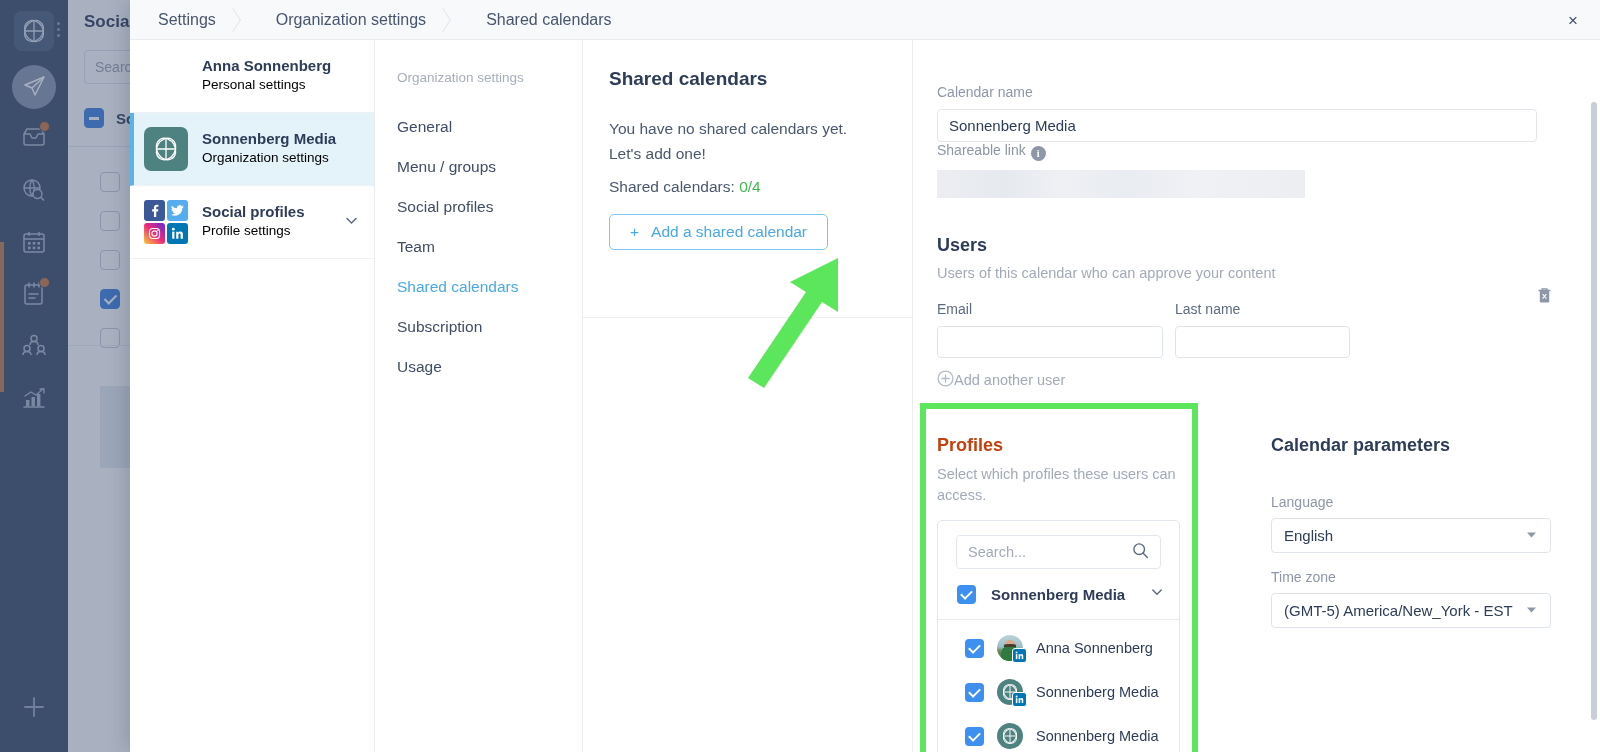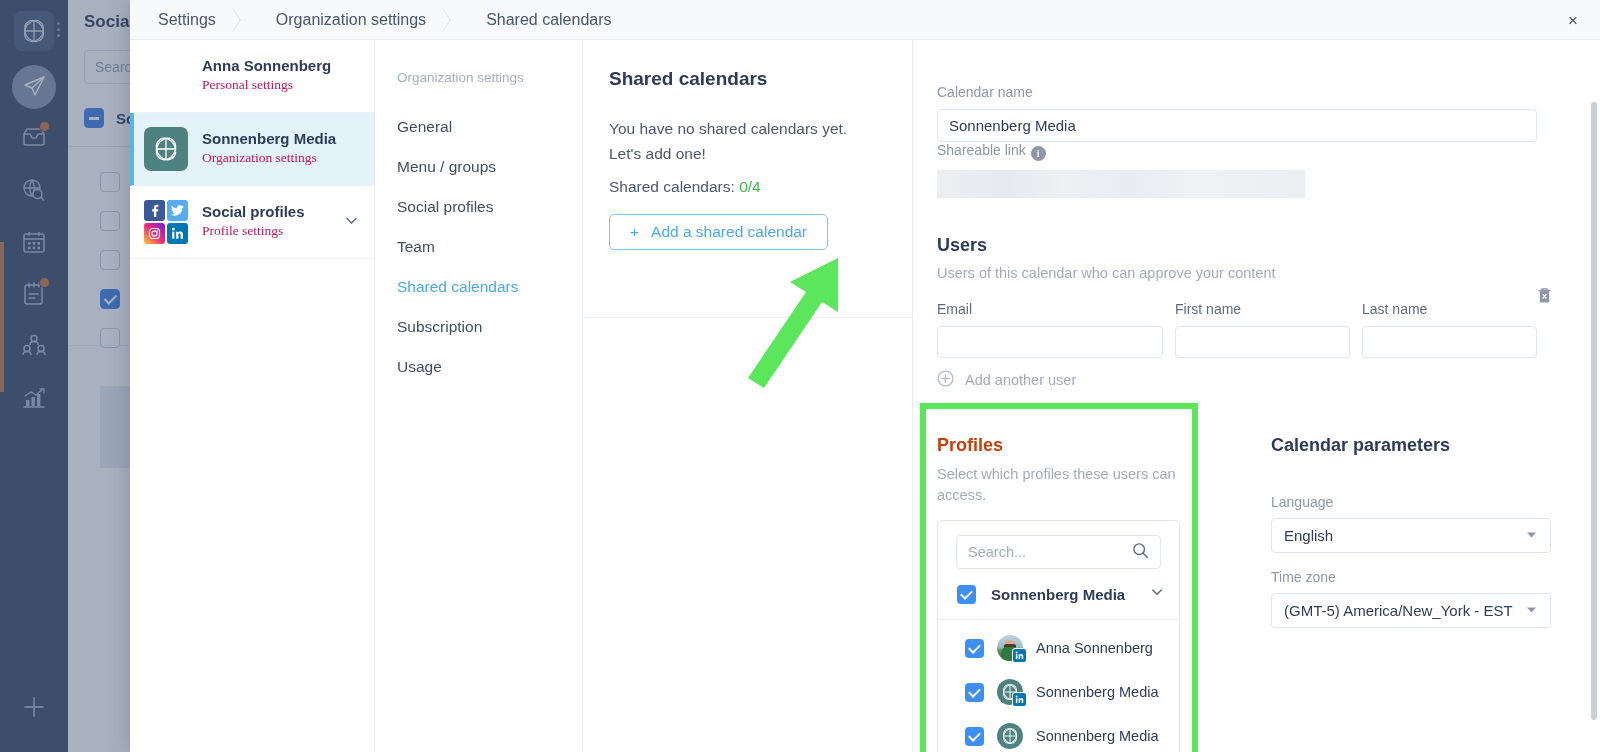--- a/index.html
+++ b/index.html
@@ -162,21 +162,21 @@
     display: flex; align-items: center; gap: 14px;
     padding: 14px 14px;
     border-bottom: 1px solid #eef1f5;
     position: relative;
   }
   .acct.active { background: #e4f2fa; border-left: 4px solid #5bb4e8; padding-left: 10px; }
   .acct-av { width: 44px; height: 44px; border-radius: 50%; flex: none; overflow: hidden; position: relative; }
   .acct-av.square { border-radius: 7px; background: #4e8280; display:flex; align-items:center; justify-content:center; }
   .acct-txt { min-width: 0; }
   .acct-name { font-size: 15px; font-weight: bold; color: #2d3c58; line-height: 1.25; white-space: nowrap; }
-  .acct-sub { font-size: 13.5px; color: #be185d; line-height: 1.4; margin-top: 2px; white-space: nowrap; font-family: Liberation Serif, serif; }
+  .acct-sub { font-size: 13.5px; color: #000000; line-height: 1.4; margin-top: 2px; white-space: nowrap; }
   .acct-chev { margin-left: auto; color: #5c6a82; flex: none; }
   .social-grid {
     width: 44px; height: 44px; flex: none;
     display: grid; grid-template-columns: 21px 21px; grid-template-rows: 21px 21px; gap: 2px;
   }
   .sg { width: 21px; height: 21px; border-radius: 3px; display:flex; align-items:center; justify-content:center; }
 
   
   .col-nav {
     width: 208px; flex: none;
@@ -237,21 +237,21 @@
   }
   .sec-title { font-size: 18px; font-weight: bold; color: #2d3c58; }
   .sec-sub { font-size: 14.5px; color: #a2aab8; margin-top: 9px; }
   .user-row { display: flex; gap: 12px; position: relative; width: 612px; }
   .user-col { }
   .user-col .fld-label { margin-bottom: 9px; font-size: 14px; color: #5d6b82; }
   .user-in { height: 32px; border: 1px solid #dfe4ec; border-radius: 4px; background: #fff; }
   .trash {
     position: absolute; right: -3px; top: -14px;
   }
-  .add-user { display: flex; align-items: center; gap: 11px; font-size: 14.5px; color: #a2aab8; margin-top: 12px; }
+  .add-user { display: flex; align-items: center; font-size: 14.5px; color: #a2aab8; margin-top: 12px; }
 
   .two-col { display: flex; gap: 0; }
   .profiles-wrap { position: relative; width: 278px; flex: none; }
   .highlight {
     position: absolute; left: -17px; top: -32px;
     width: 278px; height: 370px;
     border: 6px solid #5ce65c;
     background: transparent;
     pointer-events: none;
   }
@@ -581,24 +581,20 @@
 
         <div class="sec-title" style="margin-top:37px;">Users</div>
         <div class="sec-sub">Users of this calendar who can approve your content</div>
 
         <div class="user-row" style="margin-top:20px;">
           <div class="user-col" style="width:226px;">
             <div class="fld-label">Email</div>
             <div class="user-in"></div>
           </div>
           <div class="user-col" style="width:175px;">
-            <div class="fld-label">First name</div>
-            <div class="user-in"></div>
-          </div>
-          <div class="user-col" style="width:175px;">
             <div class="fld-label">Last name</div>
             <div class="user-in"></div>
           </div>
           <span class="trash">
             <svg width="15" height="17" viewBox="0 0 15 17" fill="none" stroke="#8d97a8" stroke-width="1.3">
               <path d="M1.5 3.5h12M5 3.5V1.8h5v1.7"></path>
               <rect x="2.8" y="3.5" width="9.4" height="12" rx="1.2" fill="#8d97a8" stroke="none"></rect>
               <path d="M5.6 7l3.8 4.6M9.4 7l-3.8 4.6" stroke="#ffffff" stroke-width="1.1"></path>
             </svg>
           </span>

